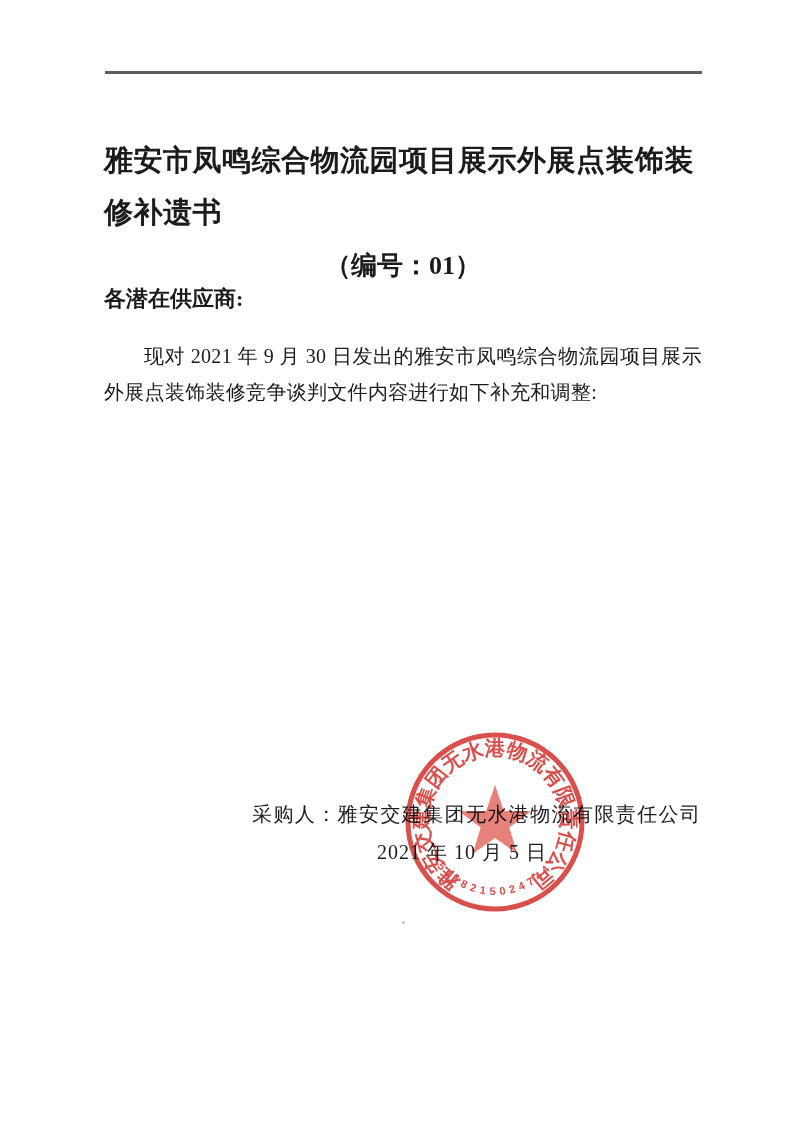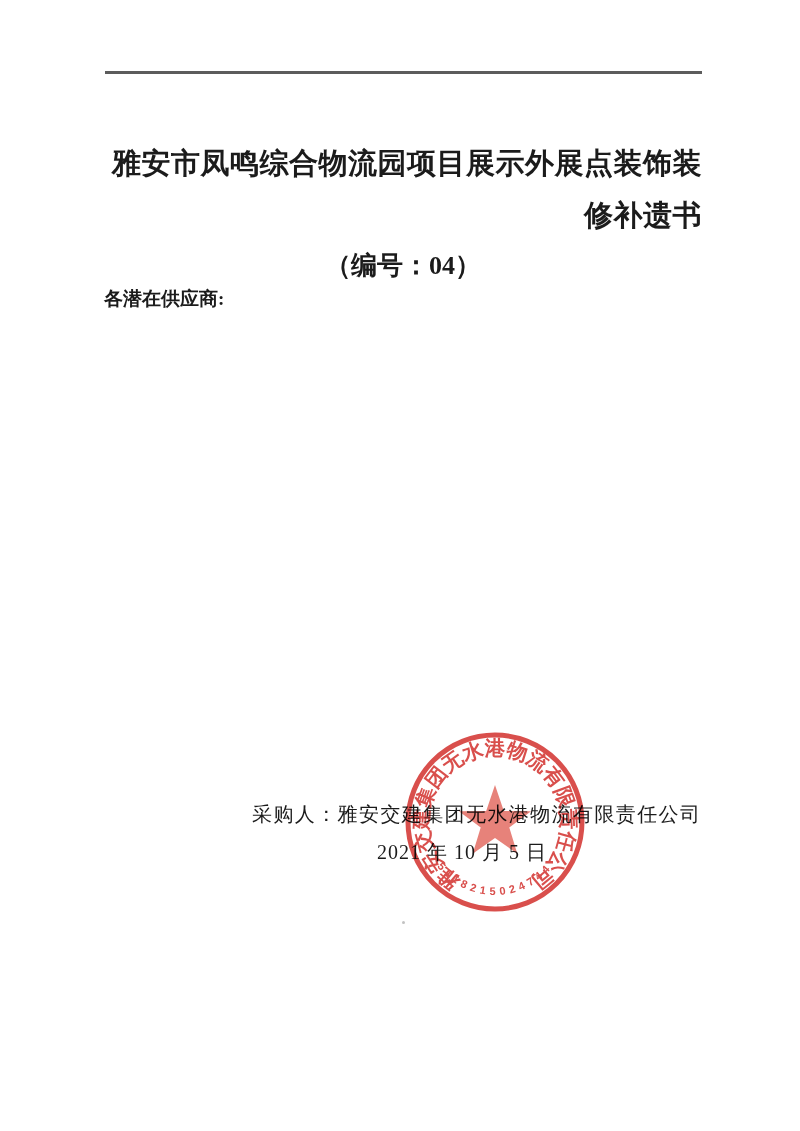--- a/index.html
+++ b/index.html
@@ -24,34 +24,35 @@
   .content {
     position: absolute;
     left: 104px;
     top: 0;
     width: 598px;
   }
   .doc-title {
     margin: 137px 0 0 0;
     font-size: 29px;
     font-weight: bold;
-    text-align: right;
+    text-align: left;
     line-height: 52px;
     letter-spacing: 0.5px;
+    font-family: Liberation Mono, monospace;
   }
   .doc-number {
     margin: 7px 0 0 0;
     font-size: 26px;
     font-weight: bold;
     text-align: center;
     line-height: 36px;
   }
   .salutation {
     margin: 0;
-    font-size: 19px;
+    font-size: 22px;
     font-weight: bold;
     line-height: 30px;
   }
   p.body-para {
     margin: 0;
     font-size: 20px;
     line-height: 36px;
     text-align: justify;
     text-indent: 2em;
     letter-spacing: 0.3px;
@@ -100,24 +101,25 @@
 </head>
 <body>
 
 <div class="page">
 
   <div class="header-rule"></div>
 
   <div class="content">
     <h1 class="doc-title">雅安市凤鸣综合物流园项目展示外展点装饰装修补遗书</h1>
 
-    <div class="doc-number">（编号：04）</div>
+    <div class="doc-number">（编号：01）</div>
 
     <div class="salutation">各潜在供应商:</div>
 
+    <p class="body-para first">现对 2021 年 9 月 30 日发出的雅安市凤鸣综合物流园项目展示外展点装饰装修竞争谈判文件内容进行如下补充和调整:</p>
 
   </div>
 
   <div class="sig-purchaser">采购人：雅安交建集团无水港物流有限责任公司</div>
 
   <div class="sig-date">2021 年 10 月 5 日</div>
 
   <div class="seal">
     <svg viewBox="0 0 184 184" xmlns="http://www.w3.org/2000/svg">
       <defs>

